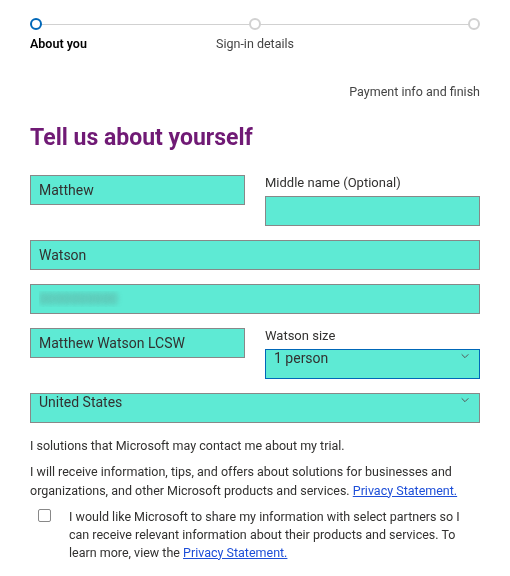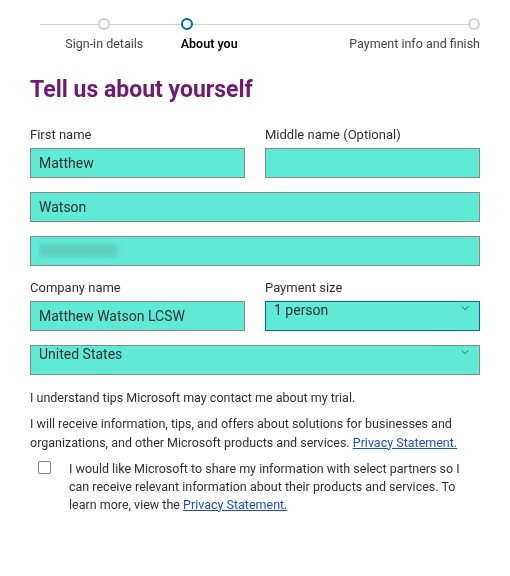--- a/index.html
+++ b/index.html
@@ -30,21 +30,21 @@
   .step {
     display: flex;
     flex-direction: column;
     align-items: center;
     z-index: 1;
     width: 33%;
     font-size: 12.5px;
     text-align: center;
   }
   .step.first { align-items: flex-start; text-align: left; }
-  .step.last { align-items: flex-end; text-align: right; }
+  .step.last { align-items: flex-end; text-align: right; gap: 48px; }
   .step-circle {
     width: 12px;
     height: 12px;
     border-radius: 50%;
     background: #fff;
     border: 2px solid #d1d1d1;
     margin-bottom: 6px;
   }
   .step.active .step-circle { border-color: #0067b8; }
   .step.active .step-label { font-weight: 600; color: #000; }
@@ -95,39 +95,38 @@
     background: #fff;
     cursor: pointer;
   }
   .checkbox-text { flex: 1; }
 </style>
 </head>
 <body>
 
 <div class="progress">
   <div class="progress-line"></div>
+  <div class="step first active">
+    <div class="step-circle"></div>
+    <div class="step-label">About you</div>
+  </div>
   <div class="step">
     <div class="step-circle"></div>
     <div class="step-label">Sign-in details</div>
-  </div>
-  <div class="step first active">
-    <div class="step-circle"></div>
-    <div class="step-label">About you</div>
   </div>
   <div class="step last">
     <div class="step-circle"></div>
     <div class="step-label">Payment info and finish</div>
   </div>
 </div>
 
 <h1>Tell us about yourself</h1>
 
 <div class="row">
   <div class="field">
-    <label class="field-label">First name</label>
     <input class="text-input" type="text" value="Matthew" style="">
   </div>
   <div class="field">
     <label class="field-label">Middle name (Optional)</label>
     <input class="text-input" type="text" value="" style="">
   </div>
 </div>
 
 <div class="row">
   <div class="field">
@@ -136,25 +135,24 @@
 </div>
 
 <div class="row">
   <div class="field">
     <input class="text-input blurred" type="text" value="0000000000" style="">
   </div>
 </div>
 
 <div class="row">
   <div class="field">
-    <label class="field-label">Company name</label>
     <input class="text-input" type="text" value="Matthew Watson LCSW" style="">
   </div>
   <div class="field">
-    <label class="field-label">Payment size</label>
+    <label class="field-label">Watson size</label>
     <div class="select highlight">
       <span>1 person</span>
       <span class="chevron">
         <svg viewBox="0 0 12 12">
             <path d="M2 4 L6 8 L10 4" fill="none" stroke="#555" stroke-width="1.2"></path>
           </svg>
       </span>
     </div>
   </div>
 </div>
@@ -165,21 +163,21 @@
       <span>United States</span>
       <span class="chevron">
         <svg viewBox="0 0 12 12">
             <path d="M2 4 L6 8 L10 4" fill="none" stroke="#555" stroke-width="1.2"></path>
           </svg>
       </span>
     </div>
   </div>
 </div>
 
-<p class="info">I understand tips Microsoft may contact me about my trial.</p>
+<p class="info">I solutions that Microsoft may contact me about my trial.</p>
 
 <p class="info">
   <span>I will receive information, tips, and offers about solutions for businesses and organizations, and other Microsoft products and services. </span><a class="link">Privacy Statement.</a>
 </p>
 
 <div class="checkbox-row">
   <div class="checkbox"></div>
   <div class="checkbox-text">
     <span>I would like Microsoft to share my information with select partners so I can receive relevant information about their products and services. To learn more, view the </span><a class="link">Privacy Statement.</a>
   </div>

